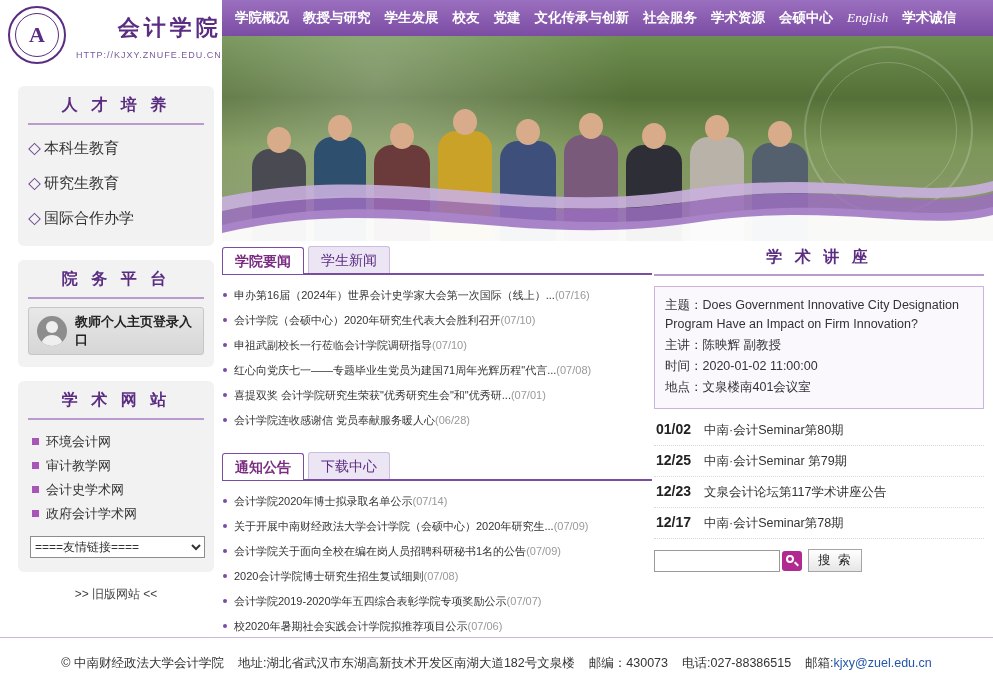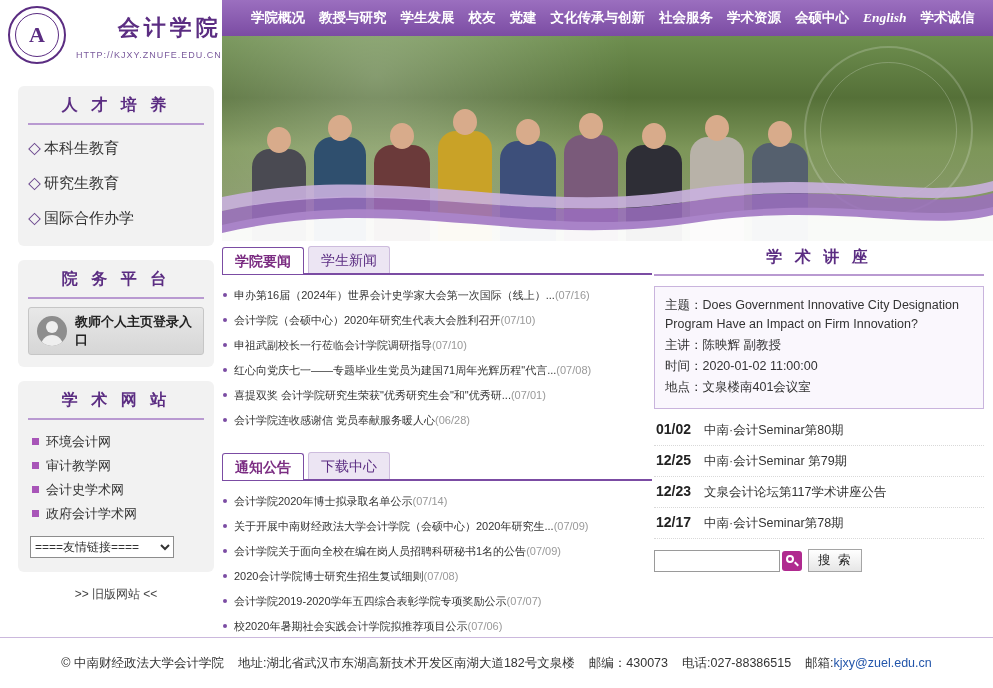--- a/index.html
+++ b/index.html
@@ -91,35 +91,35 @@
   .topnav {
     position: absolute;
     left: 222px;
     top: 0;
     width: 771px;
     height: 36px;
     background: linear-gradient(180deg, #9b6fbf 0%, #7b4ca3 100%);
     display: flex;
     align-items: center;
     box-sizing: border-box;
-    padding-left: 22px;
+    padding-left: 6px;
   }
   .topnav a {
     color: #ffffff;
     text-decoration: none;
     font-size: 13.5px;
     padding: 0 7px;
     white-space: nowrap;
     line-height: 36px;
     font-weight: bold;
   }
   .topnav a.en {
     font-family: "Liberation Serif", serif;
     font-style: italic;
-    font-weight: bold;
+    font-weight: normal;
   }
 
   
   .banner {
     position: absolute;
     left: 222px;
     top: 36px;
     width: 771px;
     height: 205px;
     overflow: hidden;
@@ -271,21 +271,21 @@
   }
   .link-list div:before {
     content: "";
     position: absolute;
     left: 0; top: 8px;
     width: 7px; height: 7px;
     background: #a855b8;
   }
   .friend-select {
     margin: 10px 12px 4px 12px;
-    width: 144px;
+    width: 175px;
     height: 22px;
     font-size: 12px;
     font-family: "Liberation Sans", sans-serif;
     border: 1px solid #8d8d8d;
     background: #ffffff;
     color: #333;
   }
   .old-site {
     text-align: center;
     font-size: 12px;

